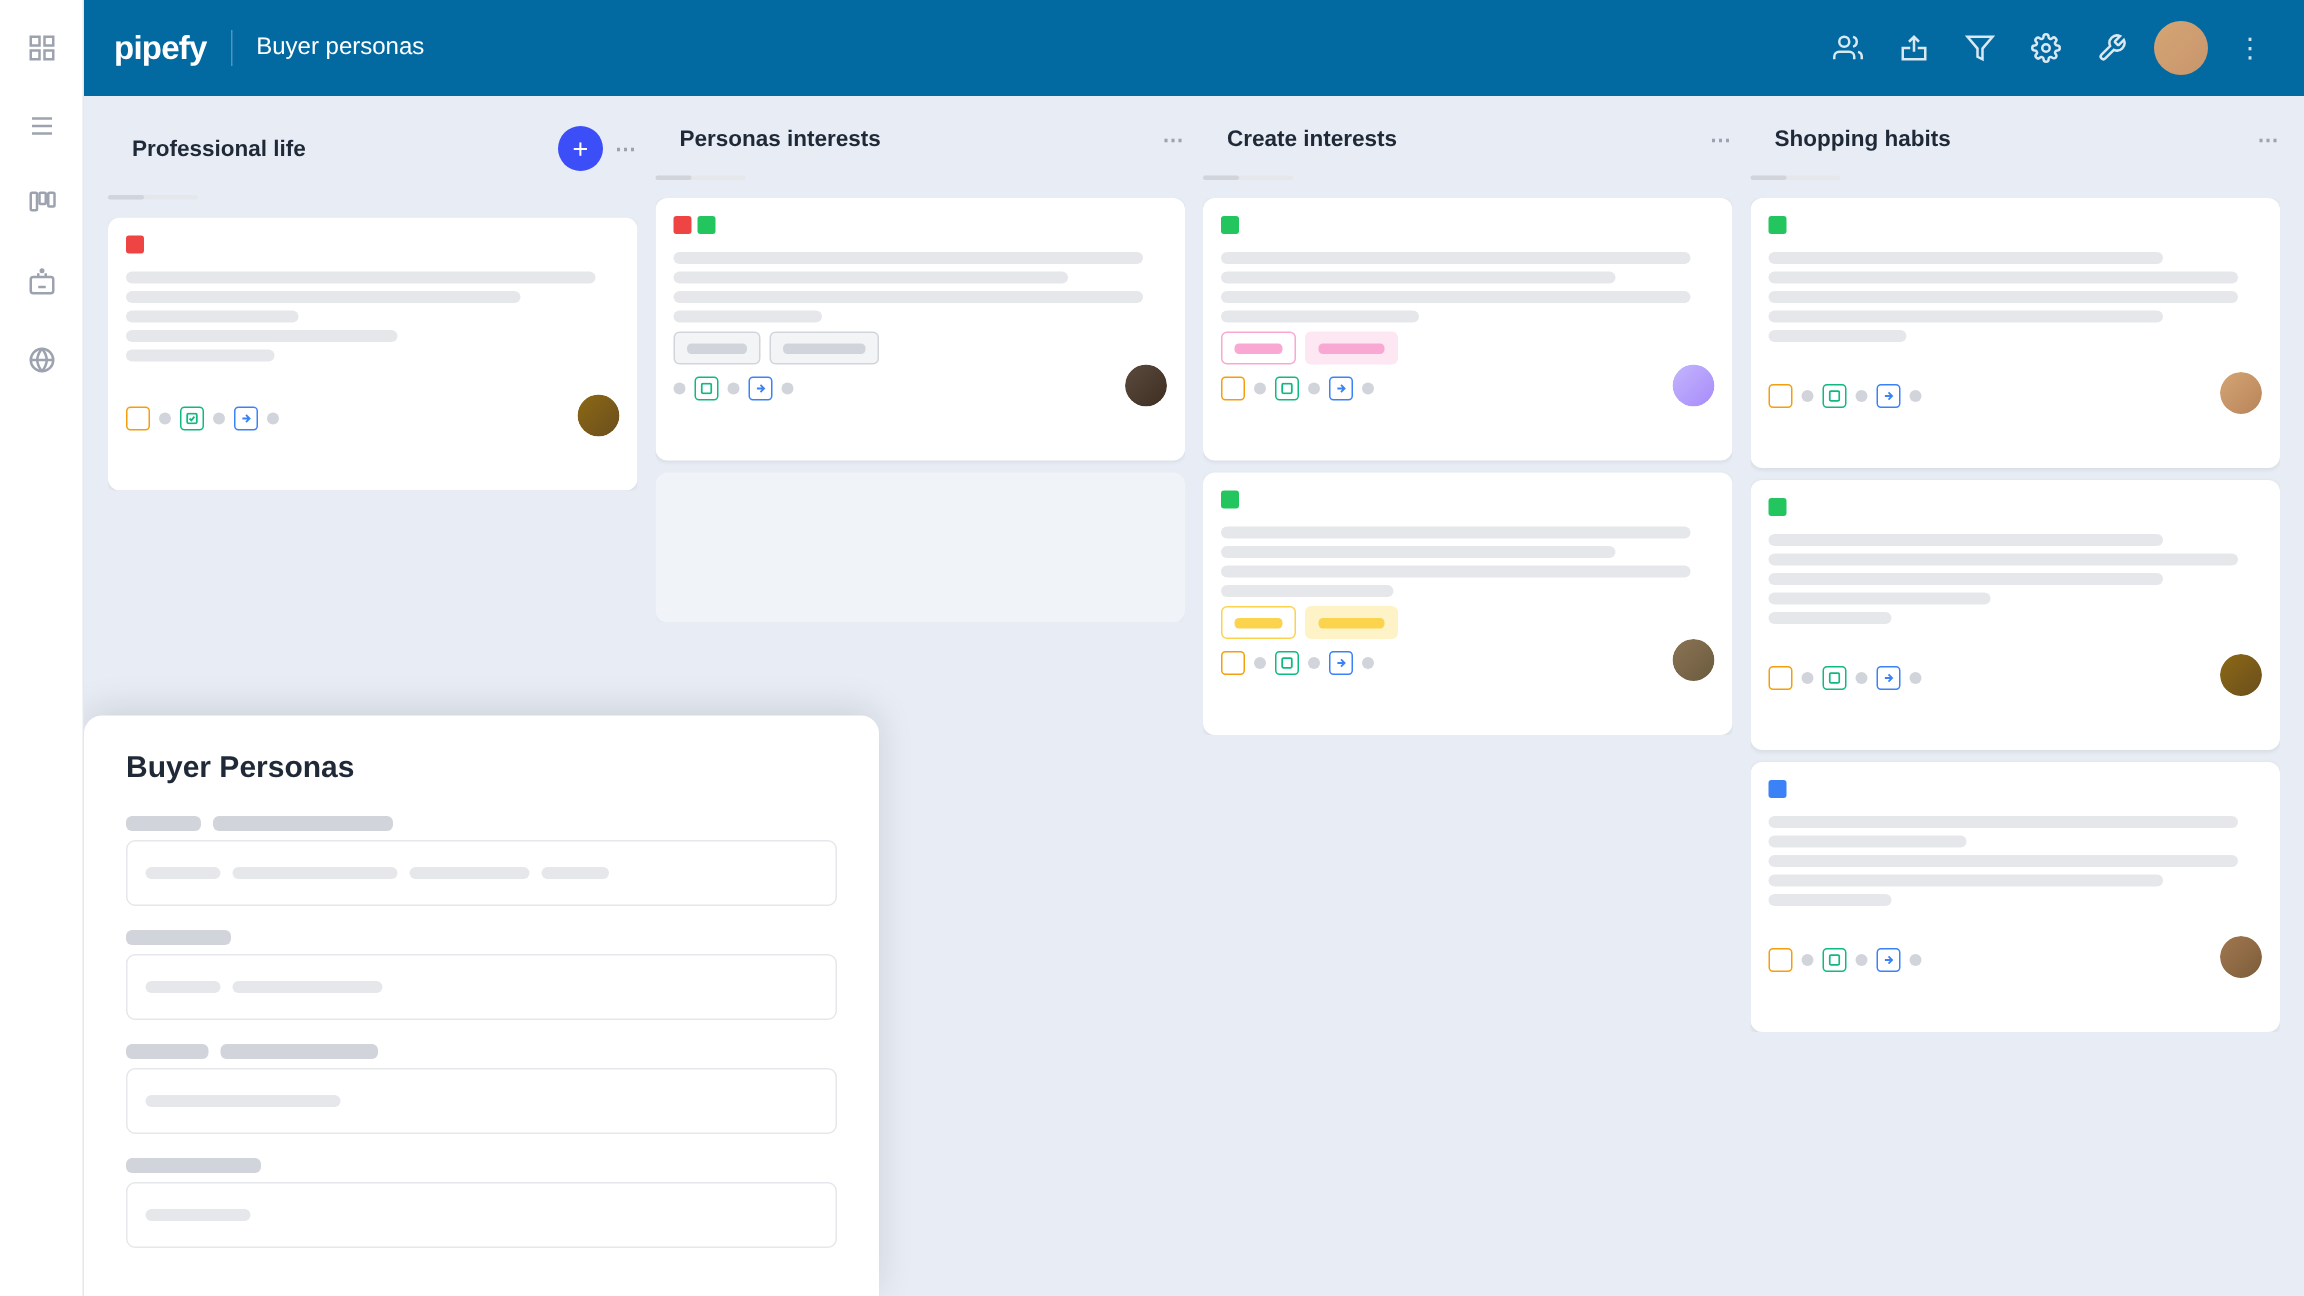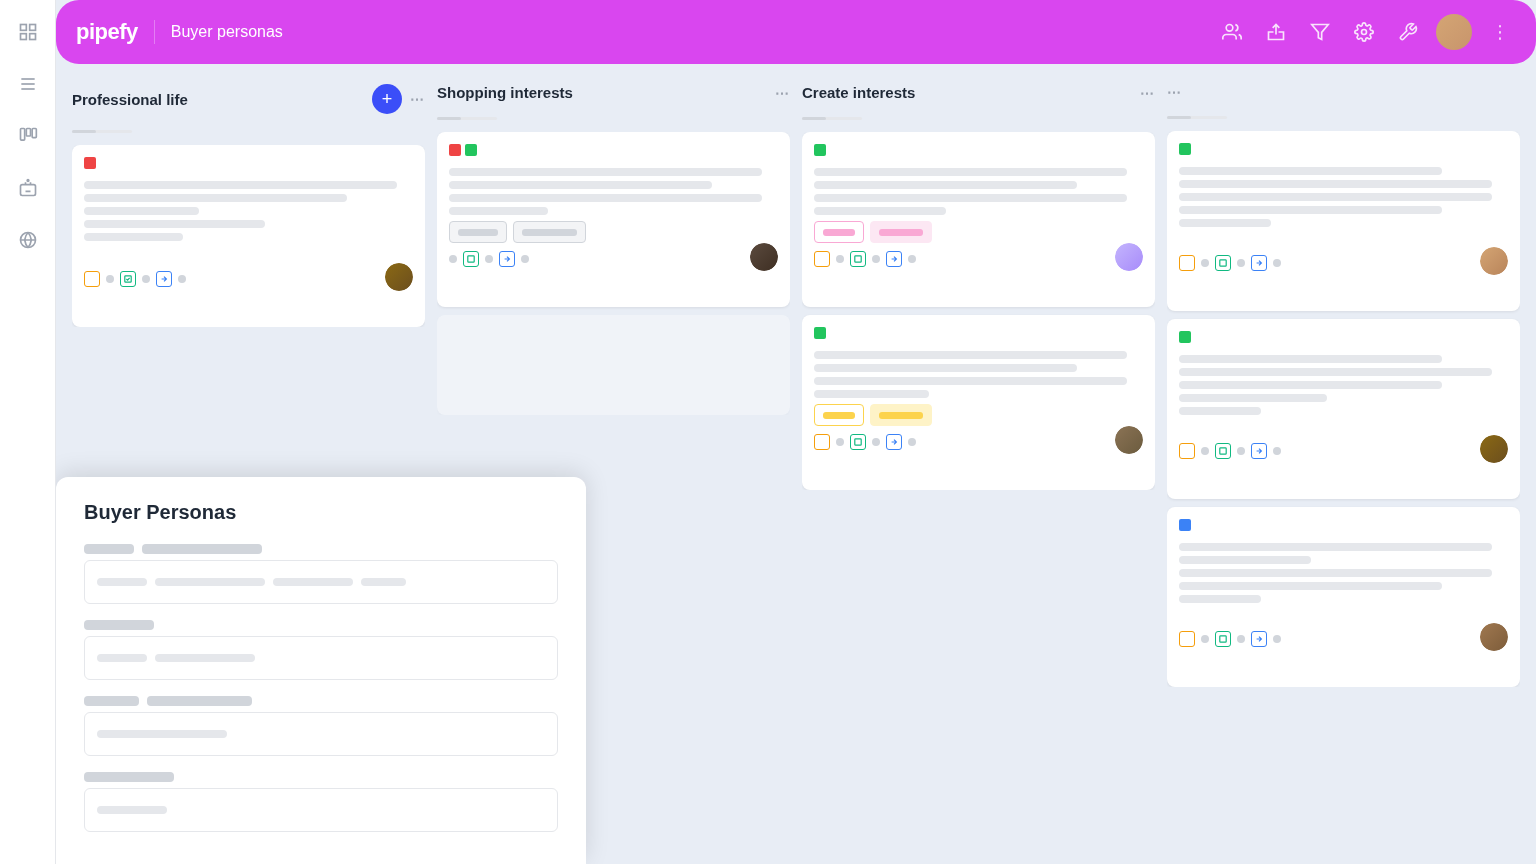--- a/index.html
+++ b/index.html
@@ -39,28 +39,27 @@
     
     .main {
       flex: 1;
       display: flex;
       flex-direction: column;
       overflow: hidden;
     }
 
     
     .header {
-      background: #d946ef;
+      background: #0369a1;
       height: 64px;
       display: flex;
       align-items: center;
       padding: 0 20px;
       justify-content: space-between;
       flex-shrink: 0;
-      border-radius: 23px;
     }
     .header-left {
       display: flex;
       align-items: center;
       gap: 16px;
     }
     .logo {
       display: flex;
       align-items: center;
       gap: 4px;
@@ -136,20 +135,21 @@
       display: flex;
       align-items: center;
       gap: 8px;
       padding: 4px 0 8px 0;
     }
     .column-title {
       font-size: 15px;
       font-weight: 600;
       color: #1f2937;
       flex: 1;
+      margin-left: 16px;
     }
     .column-add-btn {
       width: 30px;
       height: 30px;
       background: #3b4ef8;
       border-radius: 50%;
       display: flex;
       align-items: center;
       justify-content: center;
       color: #fff;
@@ -450,21 +450,21 @@
                   </svg>
               </div>
               <div class="card-dot"></div>
             </div>
           </div>
         </div>
       </div>
 
       <div class="column">
         <div class="column-header">
-          <span class="column-title">Shopping interests</span>
+          <span class="column-title">Personas interests</span>
           <span class="dots-menu">⋯</span>
         </div>
         <div class="column-progress">
           <div class="column-progress-fill"></div>
         </div>
         <div class="column-cards">
 
           <div class="card" style="padding-bottom:40px;">
             <div class="card-tags">
               <span class="card-tag" style="background:#ef4444;"></span>
@@ -587,20 +587,21 @@
                   </svg>
               </div>
               <div class="card-dot"></div>
             </div>
           </div>
         </div>
       </div>
 
       <div class="column">
         <div class="column-header">
+          <span class="column-title">Shopping habits</span>
           <span class="dots-menu">⋯</span>
         </div>
         <div class="column-progress">
           <div class="column-progress-fill"></div>
         </div>
         <div class="column-cards">
 
           <div class="card" style="padding-bottom:40px;">
             <div class="card-tags">
               <span class="card-tag" style="background:#22c55e;"></span>

